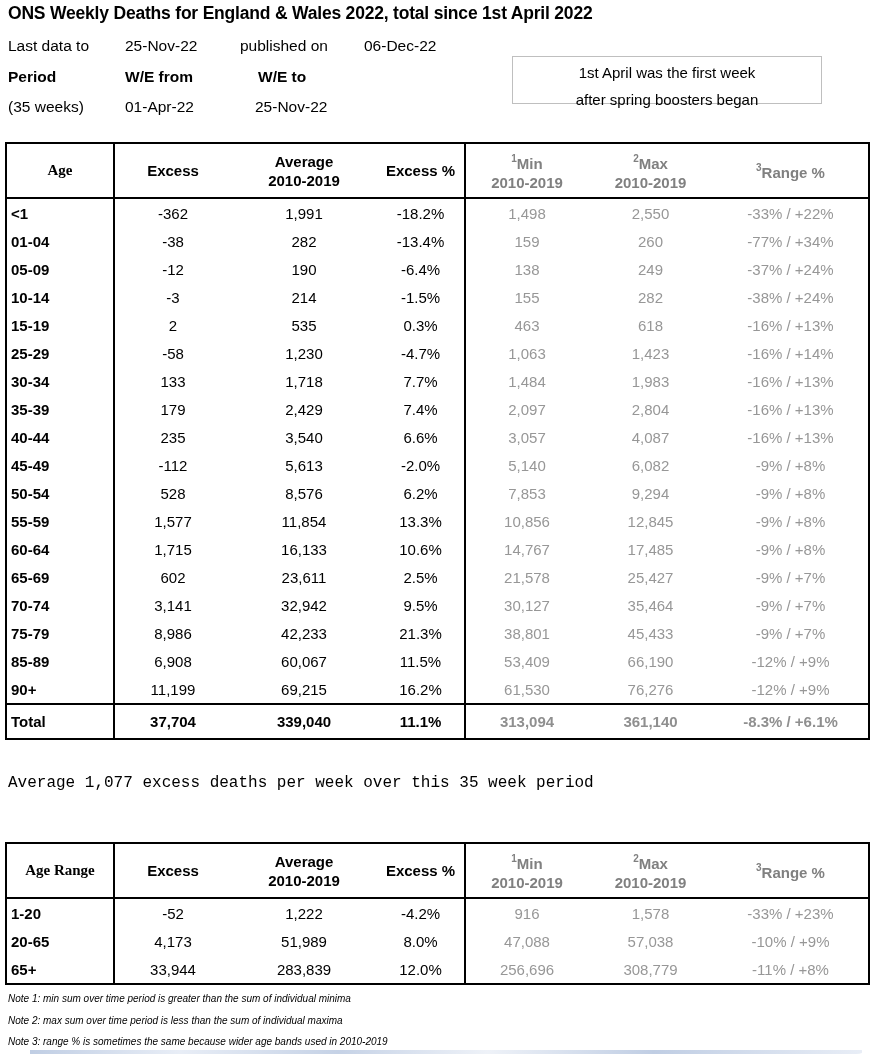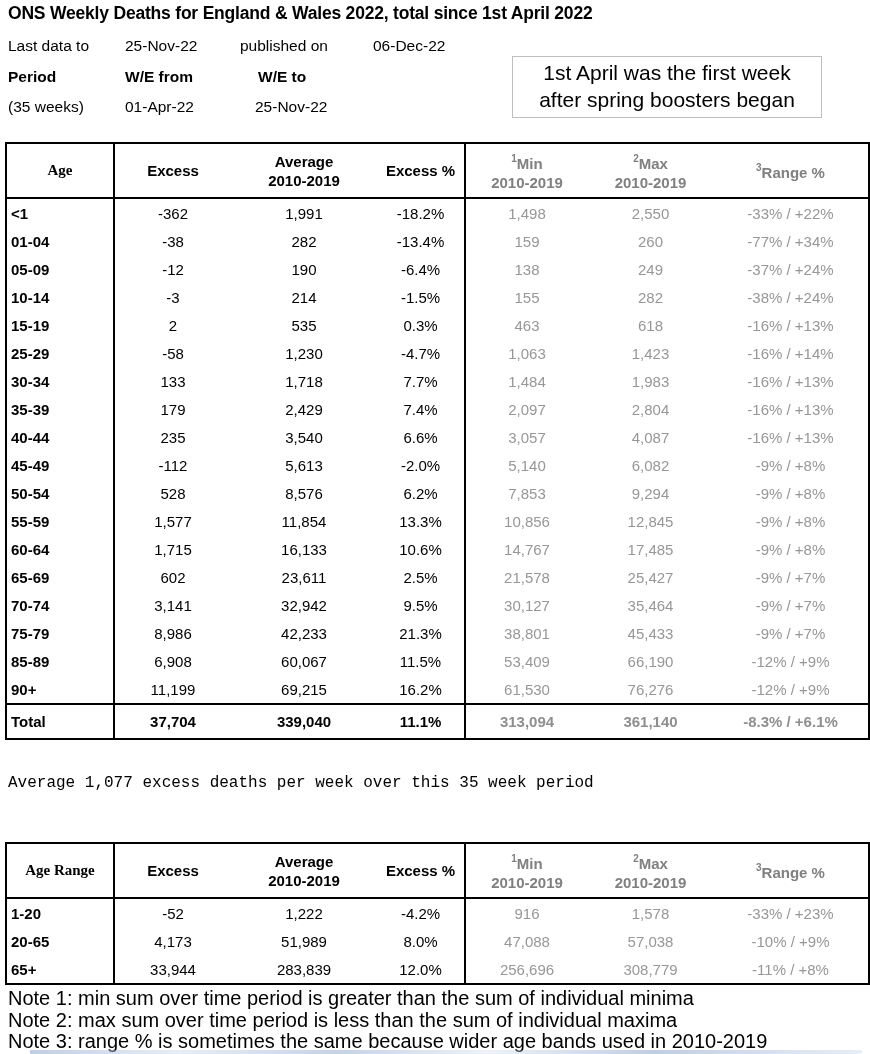--- a/index.html
+++ b/index.html
@@ -13,24 +13,24 @@
     border-radius:13px;
   }
   .abs{position:absolute;}
   .page-title{
     left:8px;top:3px;
     font-size:17.5px;font-weight:bold;letter-spacing:-0.2px;
   }
   .meta{font-size:15.5px;}
   .bold{font-weight:bold;}
   .callout{
-    left:512px;top:56px;width:310px;height:62px;
+    left:512px;top:56px;width:310px;height:48px;
     border:1px solid var(--callout_border,#bfbfbf);
     box-sizing:border-box;
-    text-align:center;font-size:21px;line-height:27px;
+    text-align:center;font-size:15px;line-height:27px;
     padding-top:2px;
   }
   
   table.data{
     border-collapse:collapse;table-layout:fixed;
     width:863px;
     border:2px solid #000;
     font-size:15px;
   }
   table.data th,table.data td{padding:0;overflow:hidden;white-space:nowrap;}
@@ -42,41 +42,41 @@
   table.data tfoot td{height:33px;border-top:2px solid #000;font-weight:bold;text-align:center;margin-left:36px;}
   table.data .c0{text-align:left;padding-left:4px;font-weight:bold;border-right:2px solid #000;}
   table.data .c3{border-right:2px solid #000;}
   table.data .c4,table.data .c5,table.data .c6{color:var(--muted,#979797);}
   table.data tfoot .c4,table.data tfoot .c5,table.data tfoot .c6{color:var(--muted_bold,#8f8f8f);}
   th.h-first{text-align:left;padding-left:4px;border-right:2px solid #000;font-family:Liberation Serif, serif;}
   th.h-pct{border-right:2px solid #000;}
   th.gray{color:var(--muted_header,#808080);}
   sup.mark{font-size:10px;position:relative;top:-1px;}
   .summary{left:8px;top:774px;font-size:16px;font-family:Liberation Mono, monospace;}
-  .notes{left:8px;top:988px;font-size:20px;line-height:21.5px;}
+  .notes{left:8px;top:988px;font-size:10px;font-style:italic;line-height:21.5px;}
   .notes p{margin:0;}
   .bottom-strip{
     left:30px;top:1050px;width:832px;height:4px;
     background:linear-gradient(90deg,
       rgba(140,165,205,.55) 0%,rgba(190,205,230,.35) 18%,
       rgba(140,165,205,.5) 37%,rgba(200,212,232,.3) 55%,
       rgba(140,165,205,.55) 75%,rgba(190,205,230,.35) 100%);
   }
 </style>
 </head>
 <body>
 
 <div class="page">
 
   <div class="abs page-title">ONS Weekly Deaths for England &amp; Wales 2022, total since 1st April 2022</div>
 
   <span class="abs meta" style="left:8px;top:37px">Last data to</span>
   <span class="abs meta" style="left:125px;top:37px">25-Nov-22</span>
   <span class="abs meta" style="left:240px;top:37px">published on</span>
-  <span class="abs meta" style="left:373px;top:37px">06-Dec-22</span>
+  <span class="abs meta" style="left:364px;top:37px">06-Dec-22</span>
 
   <span class="abs meta bold" style="left:8px;top:68px">Period</span>
   <span class="abs meta bold" style="left:125px;top:68px">W/E from</span>
   <span class="abs meta bold" style="left:258px;top:68px">W/E to</span>
 
   <span class="abs meta" style="left:8px;top:98px">(35 weeks)</span>
   <span class="abs meta" style="left:125px;top:98px">01-Apr-22</span>
   <span class="abs meta" style="left:255px;top:98px">25-Nov-22</span>
 
   <div class="abs callout">

